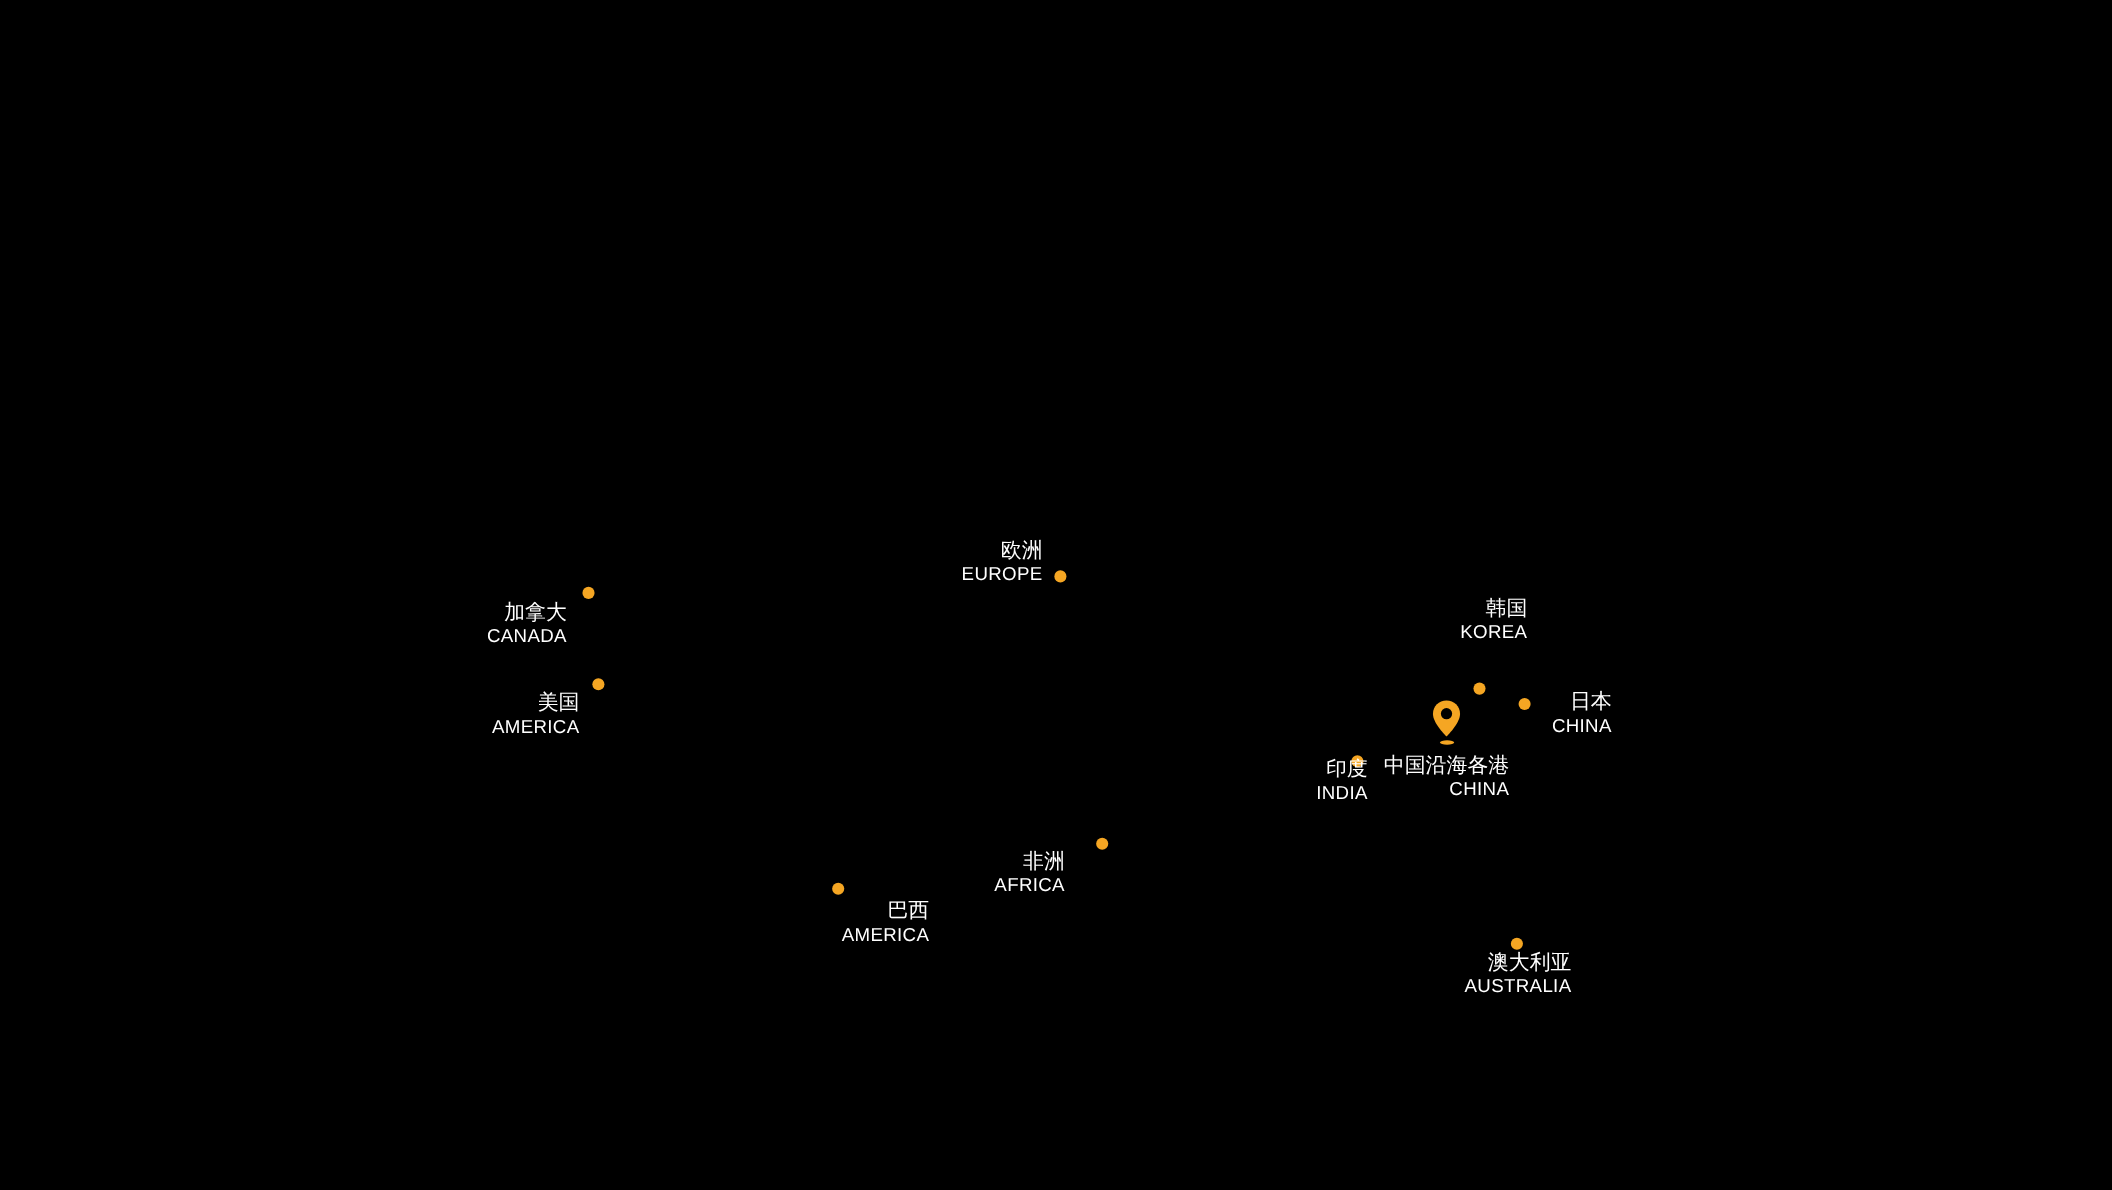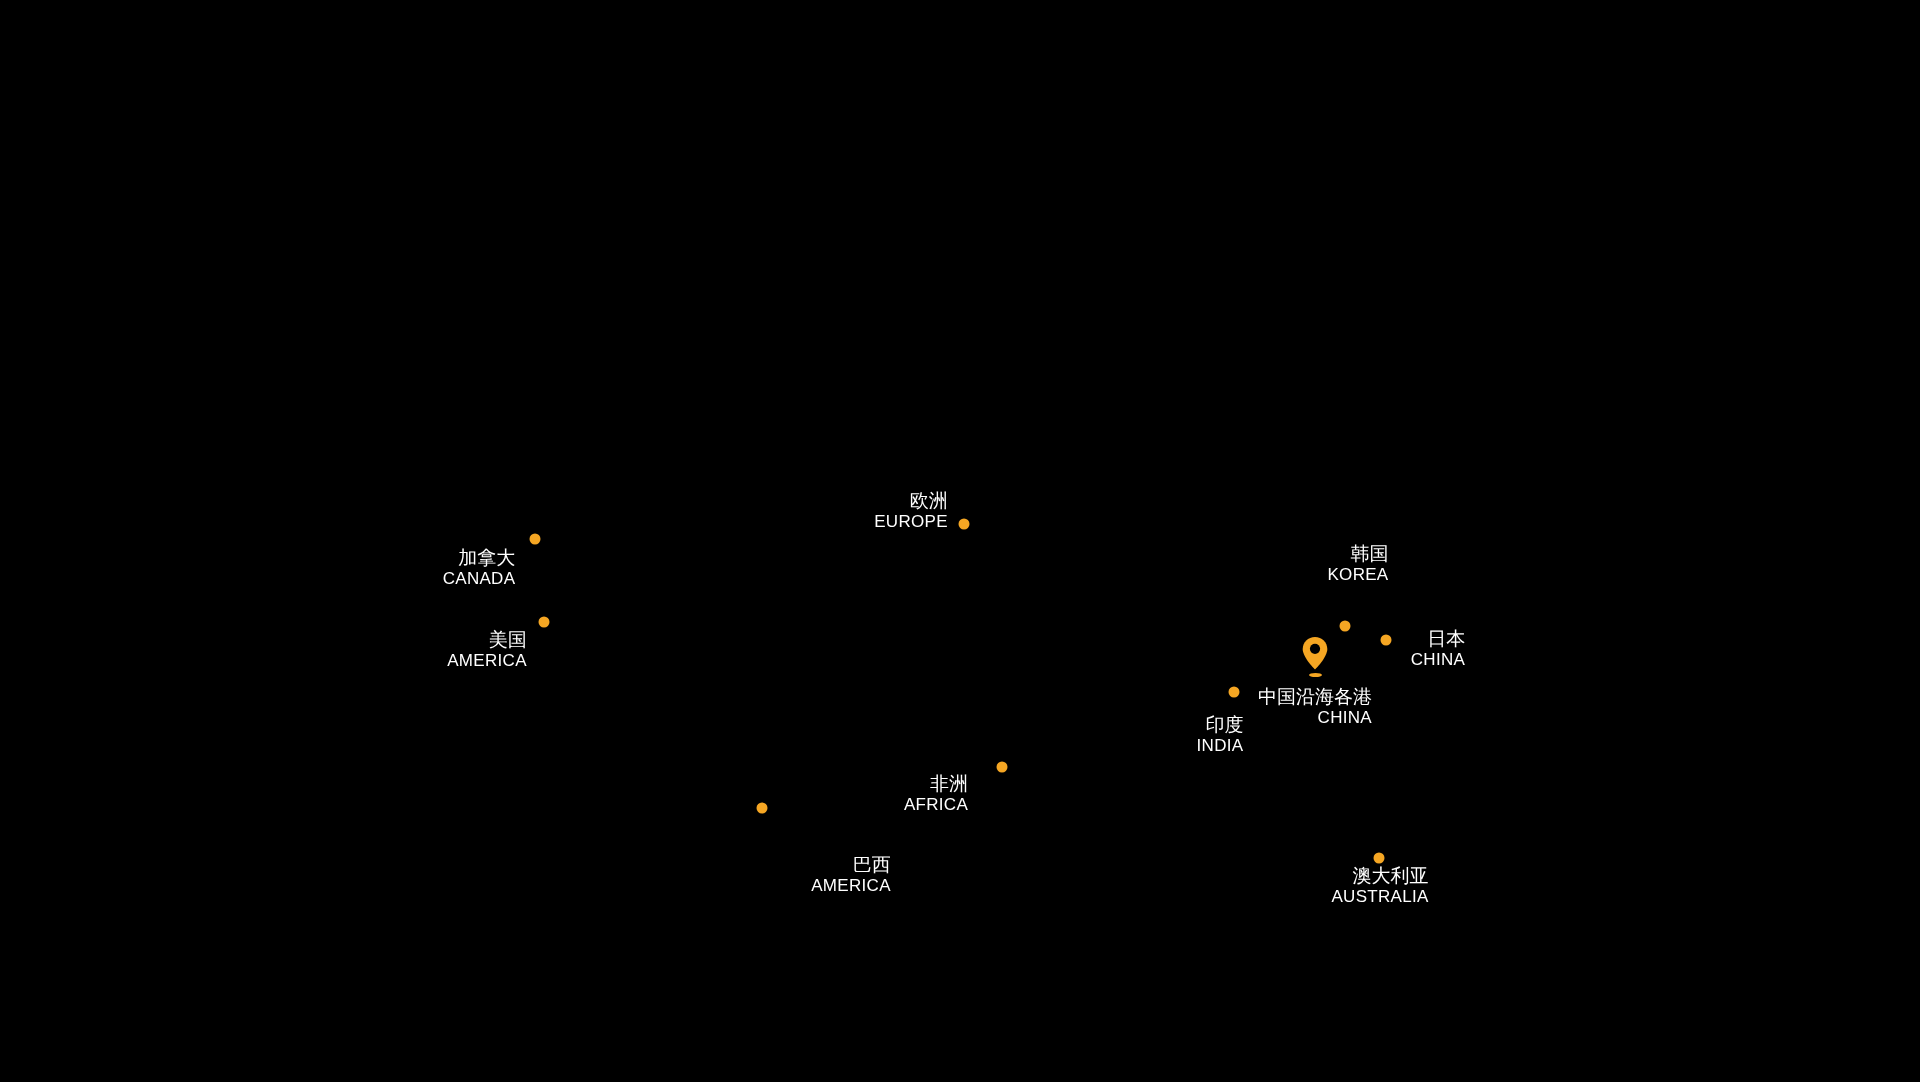--- a/index.html
+++ b/index.html
@@ -118,39 +118,39 @@
     </div>
     <div class="label" style="left: 1315px; top: 685px;">
       <div class="zh">中国沿海各港</div>
       <div class="en">CHINA</div>
     </div>
   </div>
 
   <div class="marker-group">
     <span class="dot" style="left: 1234px; top: 692px;"></span>
 
-    <div class="label" style="left: 1220px; top: 713px;">
+    <div class="label" style="left: 1220px; top: 688px;">
       <div class="zh">印度</div>
       <div class="en">INDIA</div>
     </div>
   </div>
 
   <div class="marker-group">
     <span class="dot" style="left: 1002px; top: 767px;"></span>
 
     <div class="label" style="left: 936px; top: 772px;">
       <div class="zh">非洲</div>
       <div class="en">AFRICA</div>
     </div>
   </div>
 
   <div class="marker-group">
     <span class="dot" style="left: 762px; top: 808px;"></span>
 
-    <div class="label" style="left: 851px; top: 817px; margin-top: 36px;">
+    <div class="label" style="left: 805px; top: 817px;">
       <div class="zh">巴西</div>
       <div class="en">AMERICA</div>
     </div>
   </div>
 
   <div class="marker-group">
     <span class="dot" style="left: 1379px; top: 858px;"></span>
 
     <div class="label" style="left: 1380px; top: 864px;">
       <div class="zh">澳大利亚</div>

